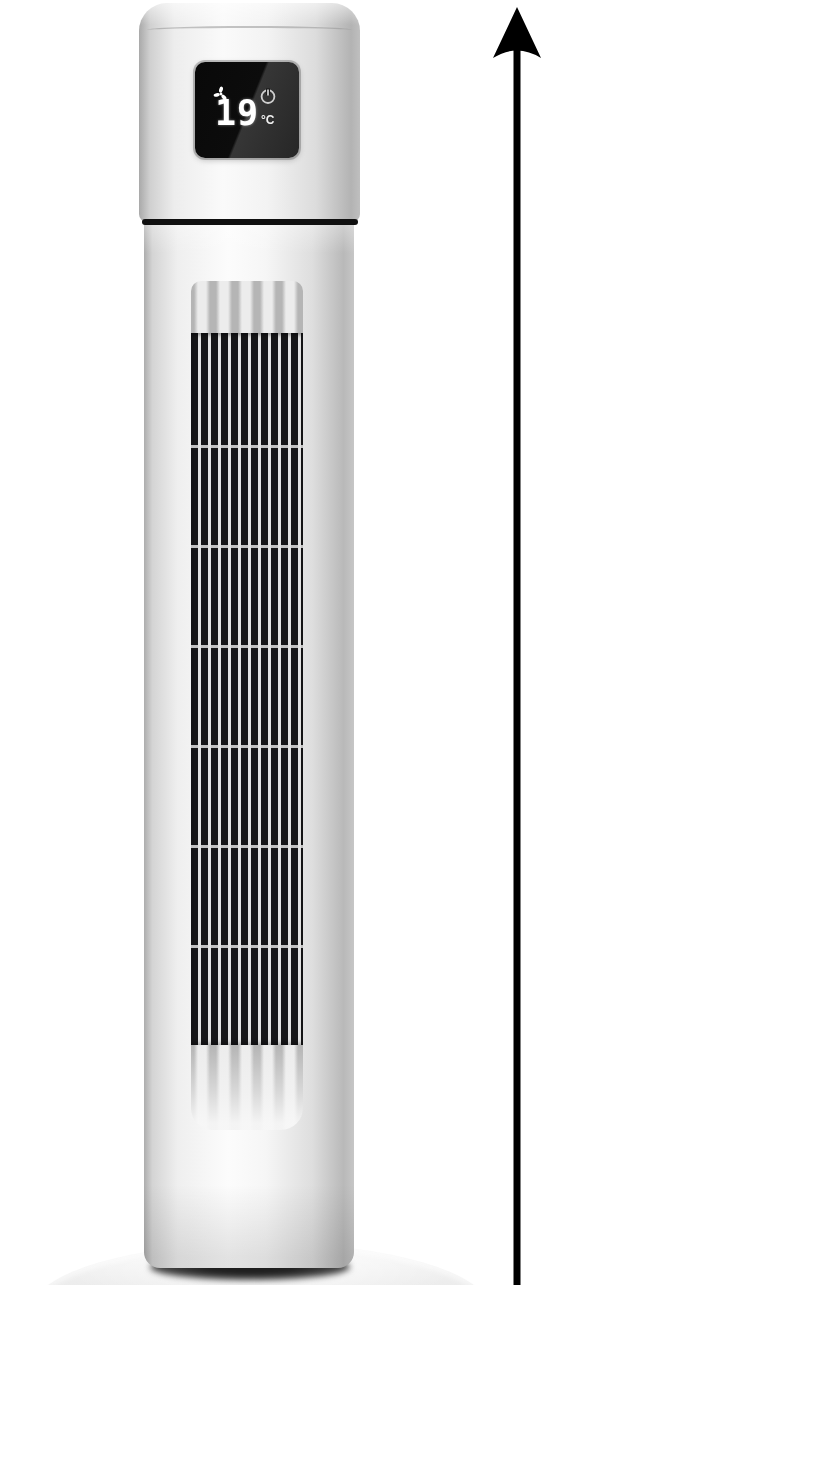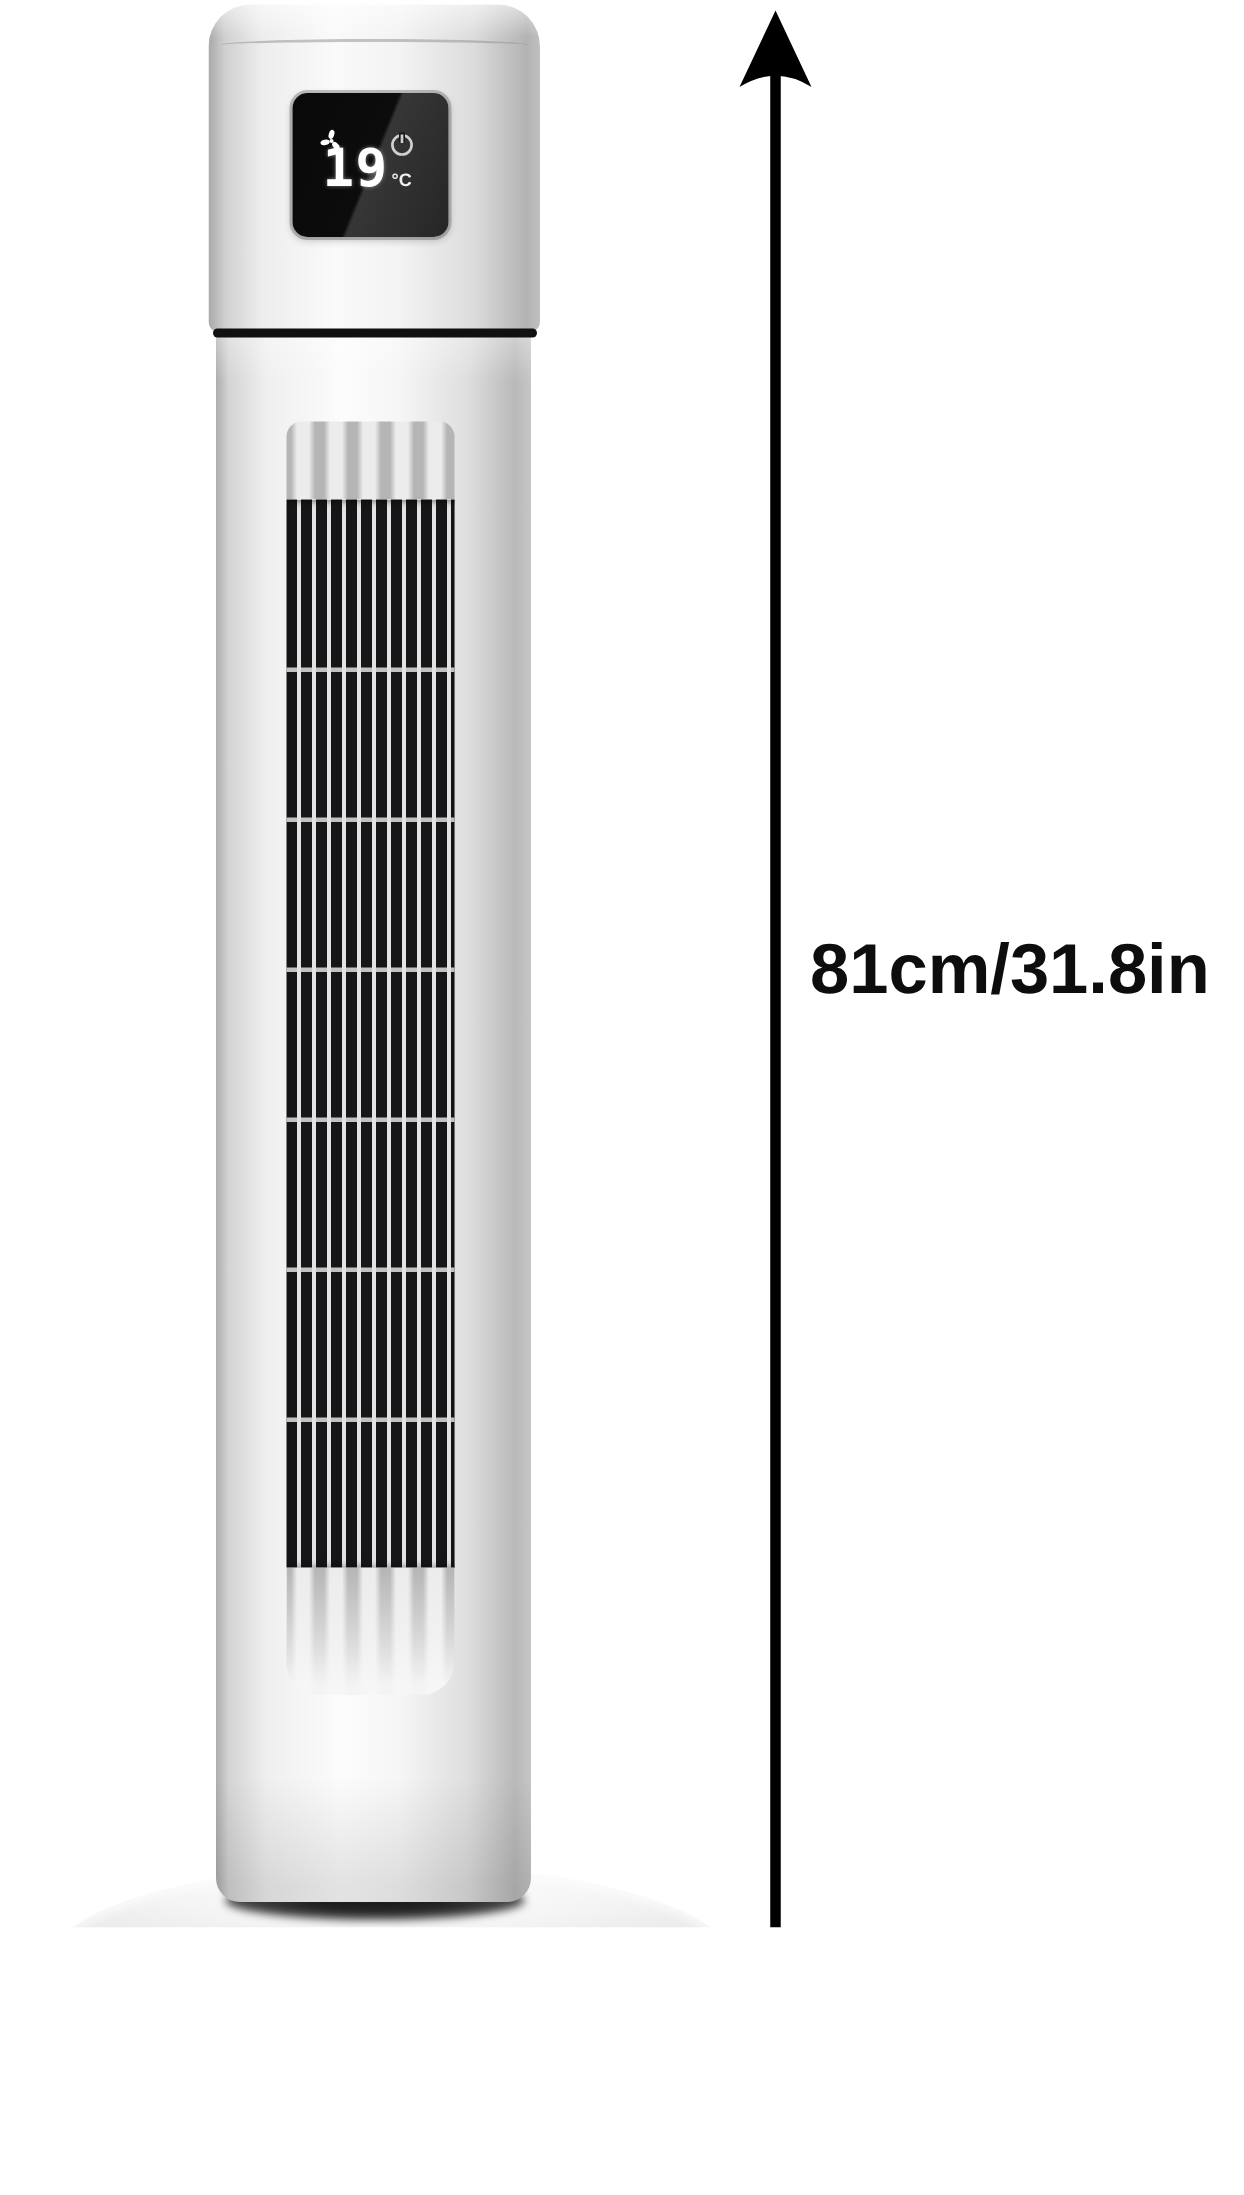--- a/index.html
+++ b/index.html
@@ -228,15 +228,14 @@
       <path d="M517 7 L493 58 Q517 43 541 58 Z"></path>
       <path d="M517 1408 L493 1357 Q517 1372 541 1357 Z"></path>
     </g>
     <g fill="#000000" stroke="none">
       <line x1="50" y1="1407" x2="458" y2="1407" stroke="#000000" stroke-width="7"></line>
       <path d="M12 1407 L63 1383 Q48 1407 63 1431 Z"></path>
       <path d="M496 1407 L445 1383 Q460 1407 445 1431 Z"></path>
     </g>
   </svg>
 
-  <div class="dim-label label-height">81cm/31.8in</div>
 
 </div>
 
 </body></html>

